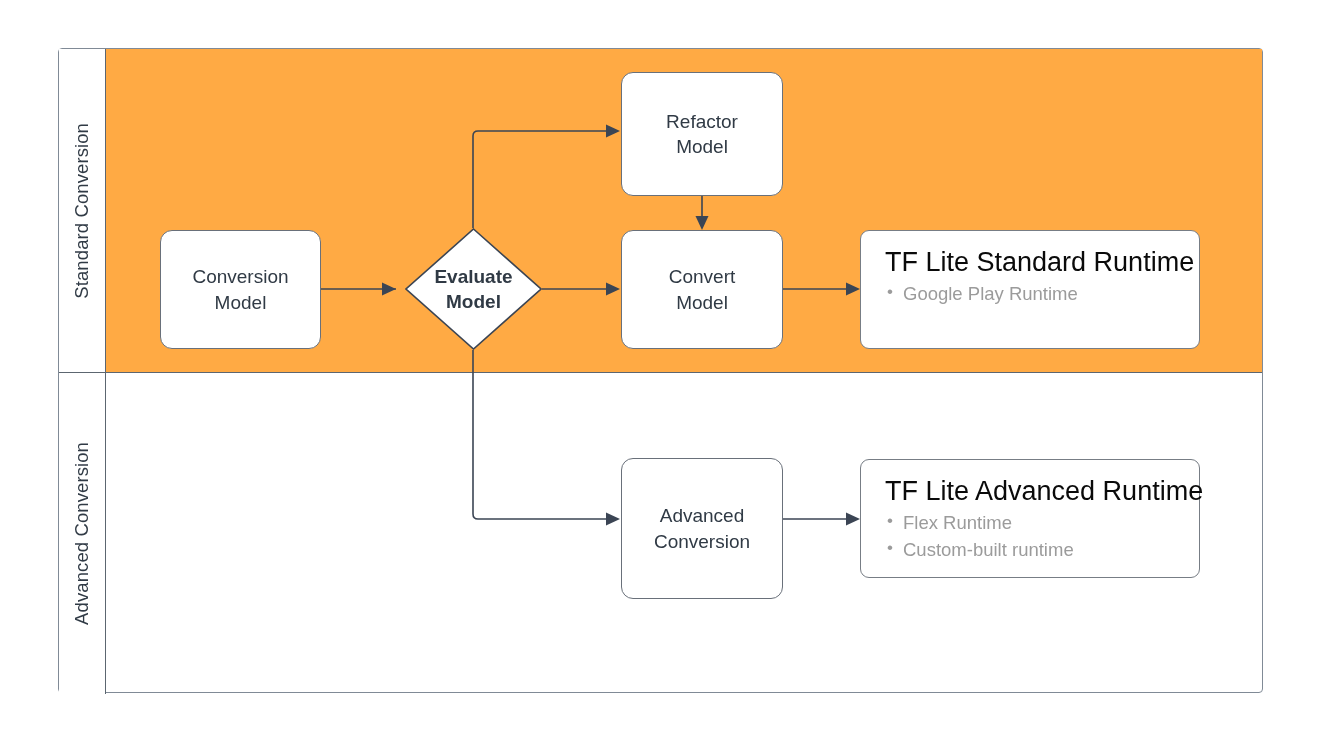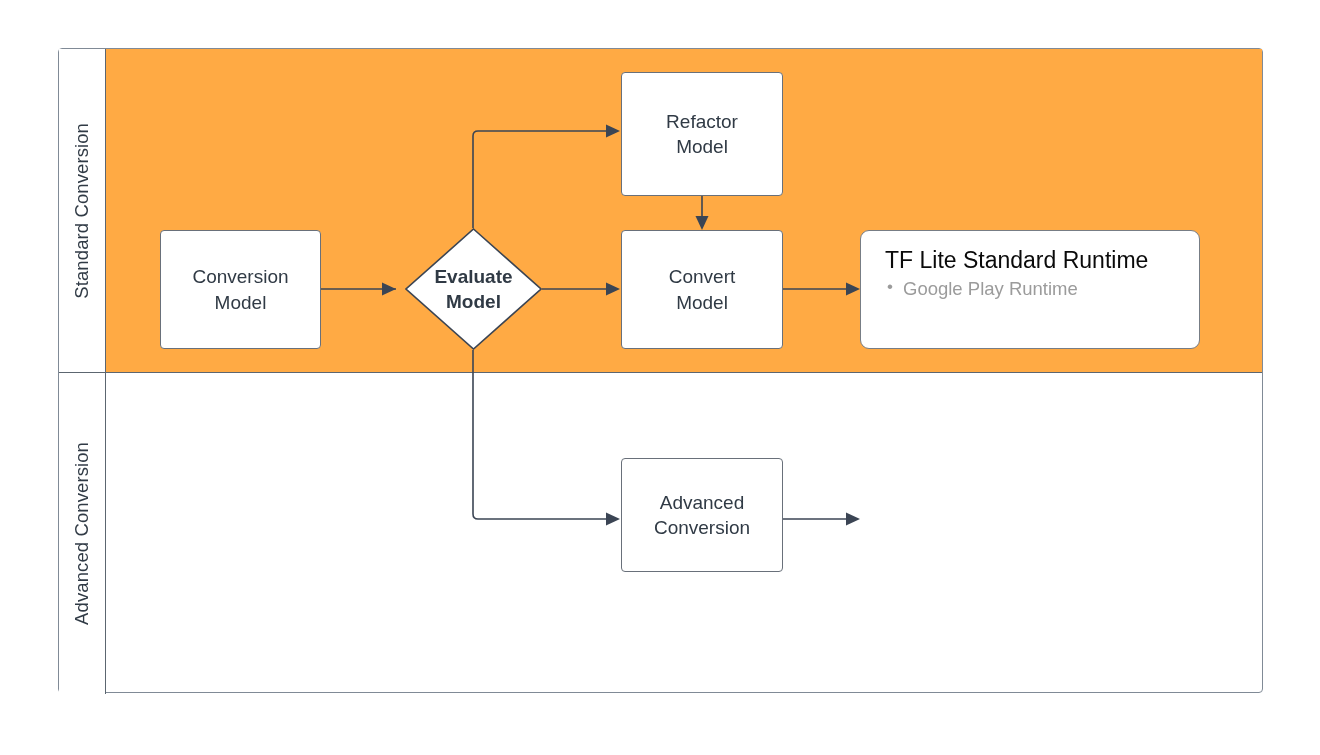--- a/index.html
+++ b/index.html
@@ -83,21 +83,21 @@
   }
   .lane-body.highlight {
     background: #ffaa44;
   }
 
   
   .node {
     position: absolute;
     background: #ffffff;
     border: 1.4px solid #69707a;
-    border-radius: 4px;
+    border-radius: 12px;
     box-sizing: border-box;
     z-index: 5;
     display: flex;
     align-items: center;
     justify-content: center;
     text-align: center;
     color: #303a45;
     font-size: 19px;
     line-height: 1.32;
   }
@@ -132,21 +132,21 @@
   .runtime-card {
     position: absolute;
     background: #ffffff;
     border: 1.4px solid #777d85;
     border-radius: 9px;
     box-sizing: border-box;
     z-index: 5;
     padding: 16px 0 10px 24px;
   }
   .runtime-title {
-    font-size: 23px;
+    font-size: 27px;
     color: #0a0a0a;
     line-height: 1.15;
     margin-bottom: 3px;
     white-space: nowrap;
   }
   .runtime-list {
     margin: 0;
     padding: 0;
     list-style: none;
   }
@@ -269,28 +269,35 @@
     </span>
   </div>
 
   <div class="node" style="left:621px; top:230px; width:162px; height:119px;text-align:center;">
     <span class="label">
       <span>Convert</span><br>
       <span>Model</span>
     </span>
   </div>
 
-  <div class="node" style="left:621px; top:458px; width:162px; height:114px;">
+  <div class="node" style="left:621px; top:458px; width:162px; height:141px;">
     <span class="label">
       <span>Advanced</span><br>
       <span>Conversion</span>
     </span>
   </div>
 
   <div class="runtime-card" style="left:860px; top:230px; width:340px; height:119px;">
     <div class="runtime-title">TF Lite Standard Runtime</div>
     <ul class="runtime-list">
       <li>Google Play Runtime</li>
     </ul>
   </div>
 
+  <div class="runtime-card" style="left:860px; top:459px; width:340px; height:119px;">
+    <div class="runtime-title">TF Lite Advanced Runtime</div>
+    <ul class="runtime-list">
+      <li>Flex Runtime</li>
+      <li>Custom-built runtime</li>
+    </ul>
+  </div>
 
 </div>
 
 </body></html>

